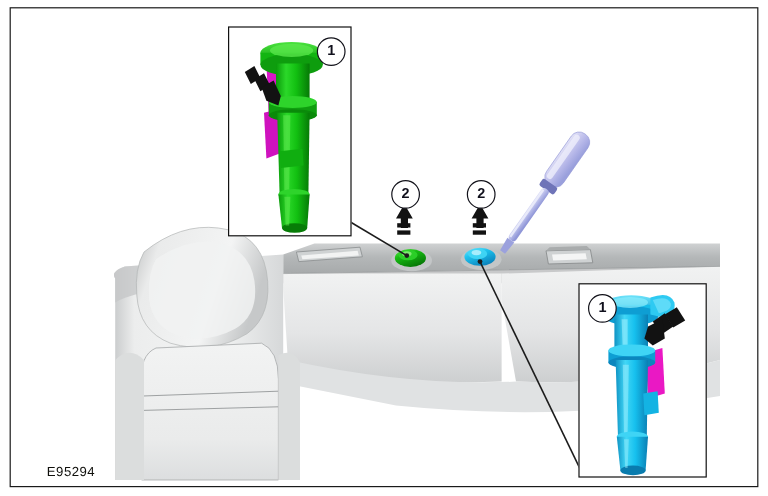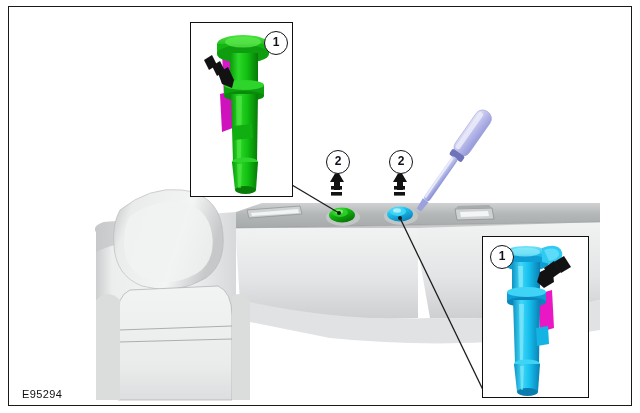--- a/index.html
+++ b/index.html
@@ -19,21 +19,21 @@
     position: absolute;
     left: 8px;
     top: 6px;
     width: 624px;
     height: 400px;
     border: 1.4px solid #1a1a1a;
     box-sizing: border-box;
   }
   .figure-id {
     position: absolute;
-    left: 22px;
+    left: 39px;
     top: 388px;
     font-size: 11px;
     letter-spacing: 0.4px;
     color: #10100c;
     font-family: "Liberation Sans", sans-serif;
   }
   .svg-layer {
     position: absolute;
     left: 0;
     top: 0;

